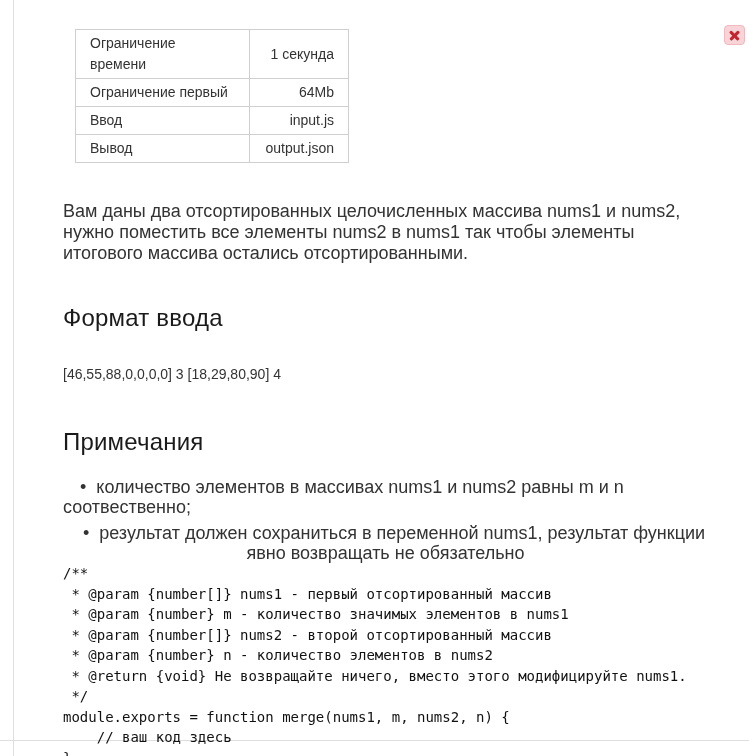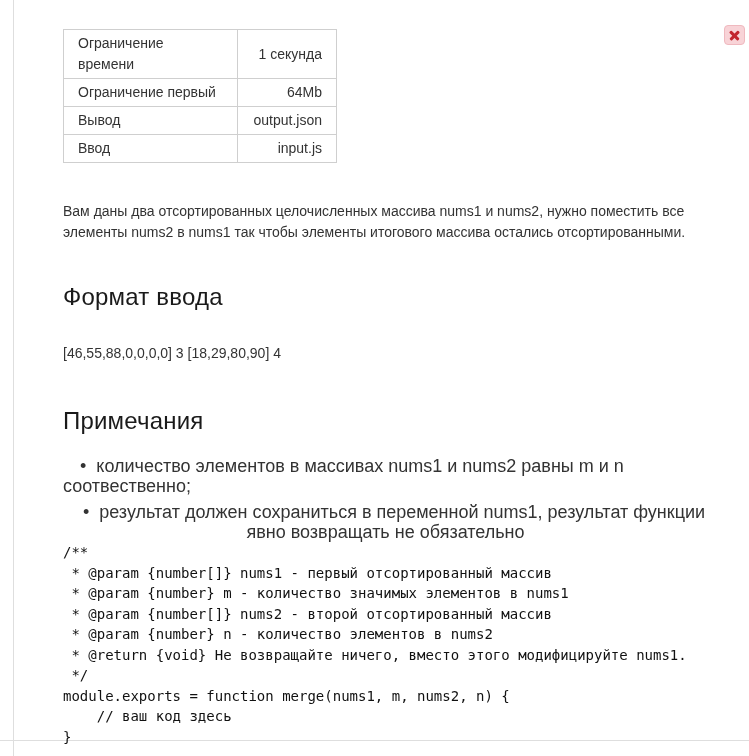--- a/index.html
+++ b/index.html
@@ -35,26 +35,26 @@
   .close-x{position:absolute;left:50%;top:50%;width:11px;height:11px;transform:translate(-50%,-50%);}
   .close-x::before,.close-x::after{
     content:"";position:absolute;left:50%;top:50%;
     width:12px;height:2.6px;background:var(--close-x);border-radius:1px;
   }
   .close-x::before{transform:translate(-50%,-50%) rotate(45deg);}
   .close-x::after{transform:translate(-50%,-50%) rotate(-45deg);}
 
   .content{position:absolute;left:63px;top:0;width:660px;}
 
-  table.limits{border-collapse:collapse;margin:29px 0 0;font-size:14px;color:var(--text-color);}
+  table.limits{border-collapse:collapse;margin:29px 12px 0;font-size:14px;color:var(--text-color);}
   table.limits td{border:1px solid var(--table-border);line-height:21px;padding:3px 14px;}
   td.lim-label{width:174px;}
   td.lim-value{width:99px;text-align:right;}
 
-  .statement{margin:38px 0 8px;font-size:14px;line-height:21px;width:645px;}
+  .statement{margin:38px 0 8px;font-size:18px;line-height:21px;width:645px;}
 
   .section-heading{
     margin:40px 0 0;font-size:24px;font-weight:400;
     line-height:28px;color:var(--heading-color);
     letter-spacing:0.2px;
   }
   .notes-heading{margin-top:43px;}
 
   .example{margin:32px 0 0;font-size:14px;line-height:21px;}
 
@@ -89,27 +89,27 @@
             <td class="lim-label">Ограничение времени</td>
             <td class="lim-value">1 секунда</td>
           </tr>
 
           <tr>
             <td class="lim-label">Ограничение первый</td>
             <td class="lim-value">64Mb</td>
           </tr>
 
           <tr>
-            <td class="lim-label">Вывод</td>
-            <td class="lim-value">output.json</td>
+            <td class="lim-label">Ввод</td>
+            <td class="lim-value">input.js</td>
           </tr>
 
           <tr>
-            <td class="lim-label">Ввод</td>
-            <td class="lim-value">input.js</td>
+            <td class="lim-label">Вывод</td>
+            <td class="lim-value">output.json</td>
           </tr>
         </tbody>
     </table>
 
     <p class="statement">Вам даны два отсортированных целочисленных массива nums1 и nums2, нужно поместить все элементы nums2 в nums1 так чтобы элементы итогового массива остались отсортированными.</p>
 
     <h2 class="section-heading">Формат ввода</h2>
     <p class="example">[46,55,88,0,0,0,0] 3 [18,29,80,90] 4</p>
 
     <h2 class="section-heading notes-heading">Примечания</h2>

